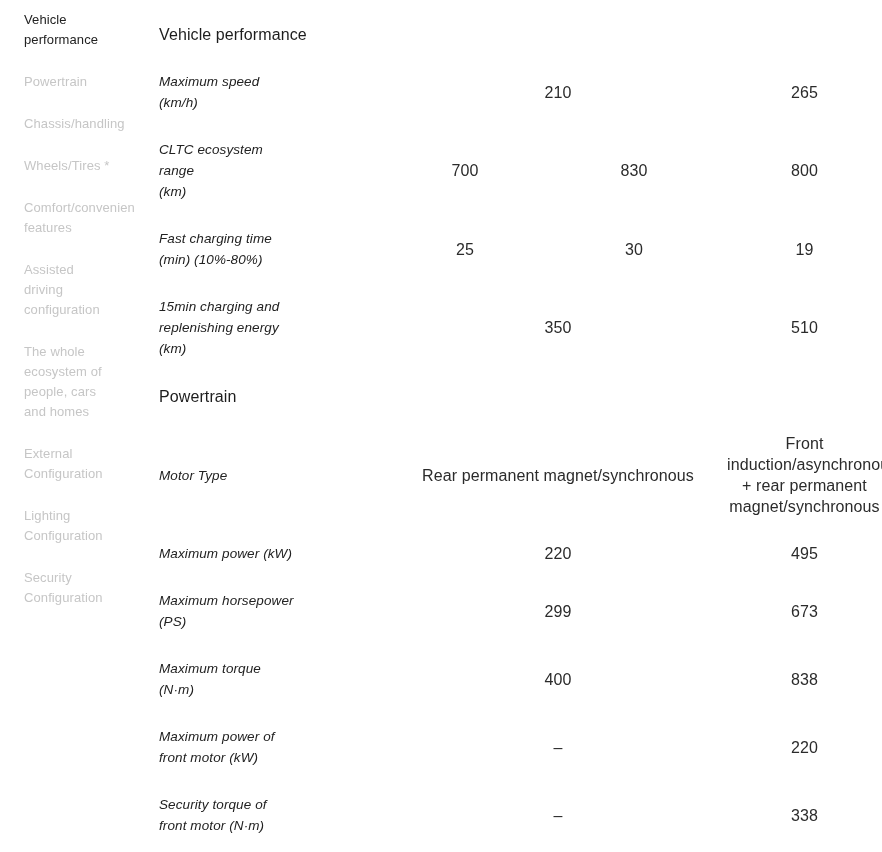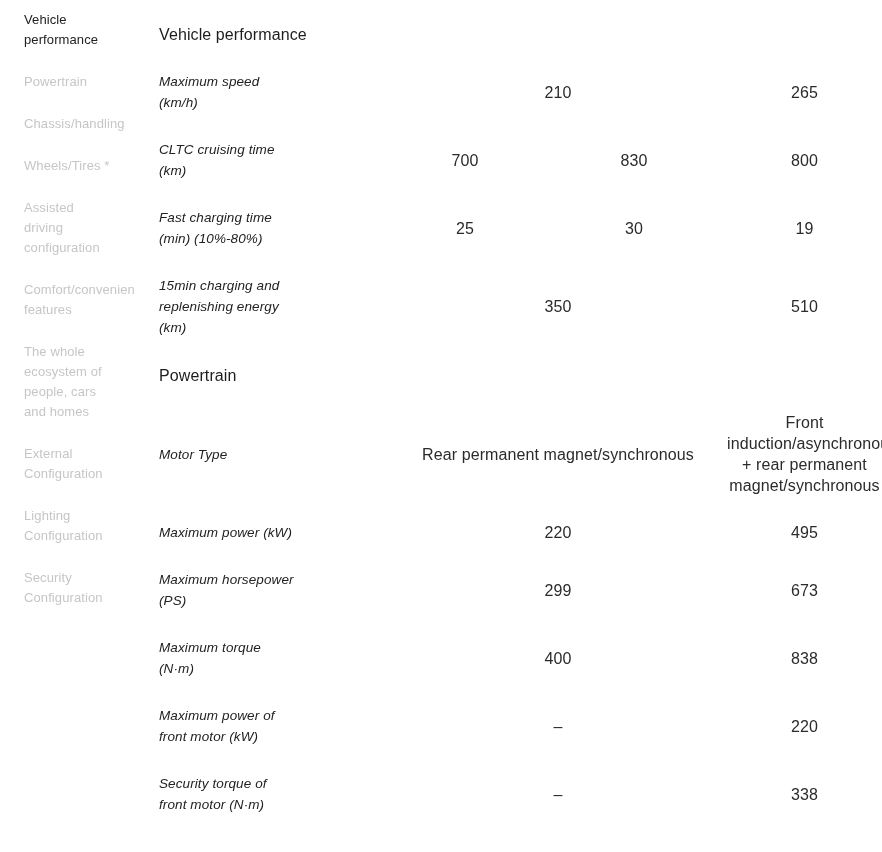--- a/index.html
+++ b/index.html
@@ -106,25 +106,25 @@
 <body>
 
 <div class="page">
 
   <nav class="sidebar">
       <div class="nav-item active">Vehicle
 performance</div>
       <div class="nav-item">Powertrain</div>
       <div class="nav-item">Chassis/handling</div>
       <div class="nav-item">Wheels/Tires *</div>
+      <div class="nav-item">Comfort/convenien
+features</div>
       <div class="nav-item">Assisted
 driving
 configuration</div>
-      <div class="nav-item">Comfort/convenien
-features</div>
       <div class="nav-item">The whole
 ecosystem of
 people, cars
 and homes</div>
       <div class="nav-item">External
 Configuration</div>
       <div class="nav-item">Lighting
 Configuration</div>
       <div class="nav-item">Security
 Configuration</div>
@@ -147,21 +147,21 @@
           <tr class="spec-row">
             <td>
               <div class="spec-label">Maximum speed
 (km/h)</div>
             </td>
             <td colspan="2" class="spec-value multiline">210</td>
             <td colspan="1" class="spec-value multiline">265</td>
           </tr>
           <tr class="spec-row">
             <td>
-              <div class="spec-label">CLTC cruising time
+              <div class="spec-label">CLTC ecosystem range
 (km)</div>
             </td>
             <td colspan="1" class="spec-value multiline">700</td>
             <td colspan="1" class="spec-value multiline">830</td>
             <td colspan="1" class="spec-value multiline">800</td>
           </tr>
           <tr class="spec-row">
             <td>
               <div class="spec-label">Fast charging time
 (min) (10%-80%)</div>

